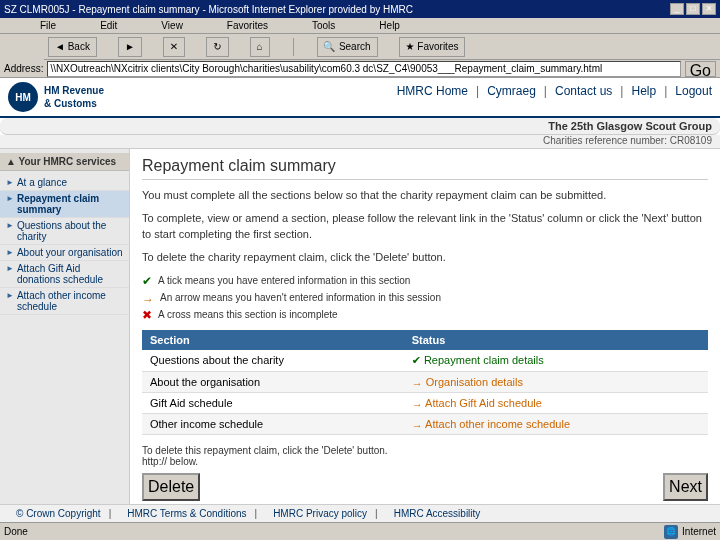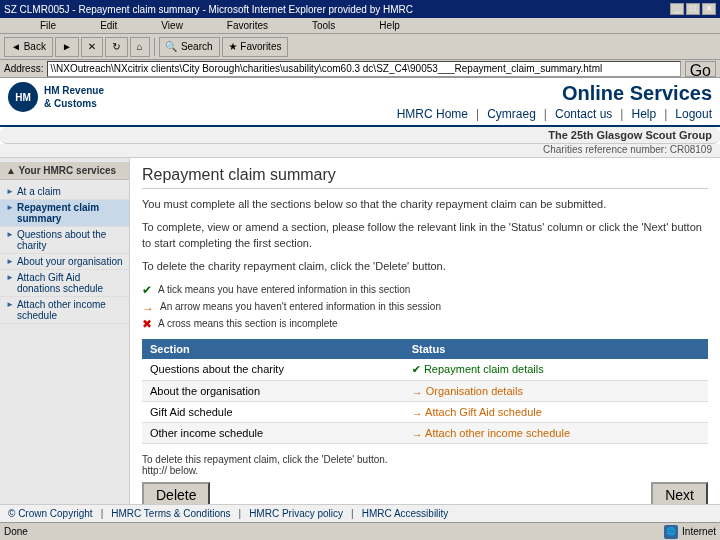--- a/index.html
+++ b/index.html
@@ -46,22 +46,23 @@
       border-bottom: 1px solid #999;
     }
     .menu-bar span { cursor: pointer; padding-left: 36px; }
 
     .toolbar {
       background: #d4d0c8;
       height: 26px;
       display: flex;
       align-items: center;
       padding: 0 4px;
-      gap: 2px;
+      gap: 21px;
       border-bottom: 1px solid #999;
+      margin-left: 44px;
     }
     .tb-nav-btn {
       background: #d4d0c8;
       border: 1px solid #999;
       padding: 1px 6px;
       font-size: 10px;
       cursor: pointer;
       height: 20px;
     }
     .toolbar-sep { width: 1px; height: 18px; background: #999; margin: 0 2px; }
@@ -294,36 +295,36 @@
 
     .button-row {
       display: flex;
       justify-content: space-between;
       align-items: center;
       margin-top: 6px;
     }
     .form-btn {
       background: #d4d0c8;
       border: 2px outset #999;
-      padding: 3px 12px;
-      font-size: 14px;
+      padding: 3px 4px;
+      font-size: 16px;
       cursor: pointer;
     }
 
     
     .page-footer {
       background: #f0f0f0;
       border-top: 1px solid #ccc;
       padding: 3px 8px;
       font-size: 10px;
       color: #555;
       display: flex;
       gap: 8px;
     }
-    .footer-link { color: #003366; cursor: pointer; text-decoration: none; }
+    .footer-link { color: #003366; cursor: pointer; text-decoration: none; margin-left: 8px; }
 
     
     .status-bar {
       background: #d4d0c8;
       height: 18px;
       display: flex;
       align-items: center;
       justify-content: space-between;
       padding: 0 4px;
       border-top: 1px solid #999;
@@ -388,21 +389,20 @@
     <div class="hmrc-logo">
       <div class="logo-icon">
         <span>HM</span>
       </div>
       <div class="logo-text">
         <div>HM Revenue</div>
         <div>&amp; Customs</div>
       </div>
     </div>
     <div class="header-right">
-      <div class="online-services-title">Online Services</div>
       <div class="header-nav">
         <a>HMRC Home</a>
         <span class="sep">|</span>
         <a>Cymraeg</a>
         <span class="sep">|</span>
         <a>Contact us</a>
         <span class="sep">|</span>
         <a>Help</a>
         <span class="sep">|</span>
         <a>Logout</a>
@@ -412,21 +412,21 @@
 
   <div class="org-name">The 25th Glasgow Scout Group</div>
   <div class="charity-ref">Charities reference number: CR08109</div>
 
   <div class="content-area">
 
     <div class="sidebar">
       <div class="sidebar-header">▲ Your HMRC services</div>
       <div class="sidebar-item">
         <span class="sidebar-arrow">►</span>
-        <span>At a claim</span>
+        <span>At a glance</span>
       </div>
       <div class="sidebar-item active">
         <span class="sidebar-arrow">►</span>
         <span>Repayment claim summary</span>
       </div>
       <div class="sidebar-item">
         <span class="sidebar-arrow">►</span>
         <span>Questions about the charity</span>
       </div>
       <div class="sidebar-item">

